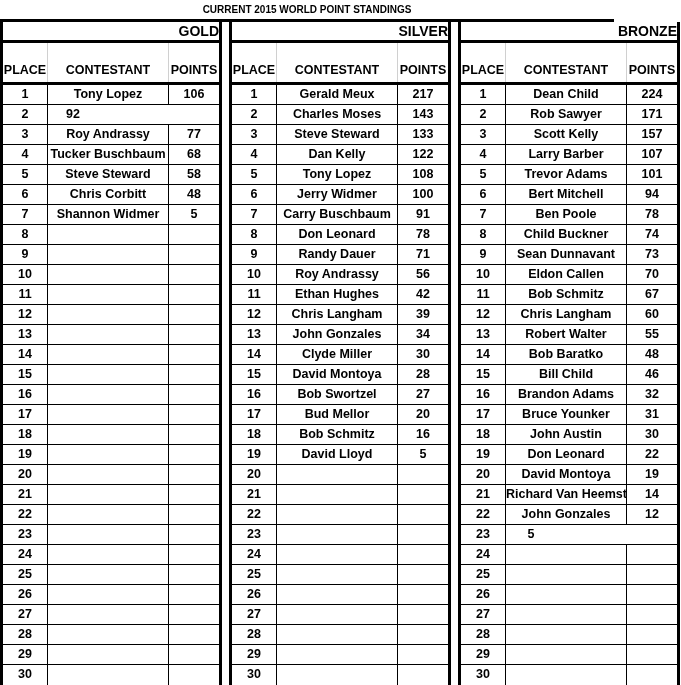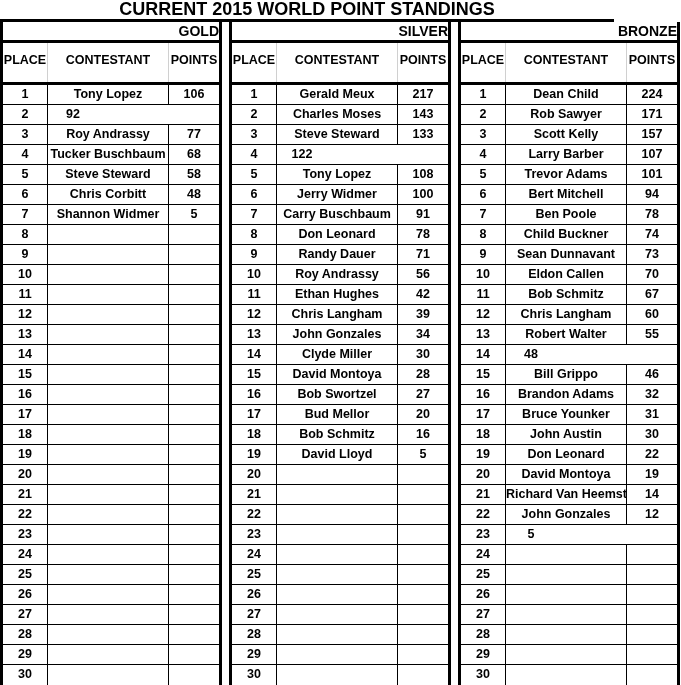--- a/index.html
+++ b/index.html
@@ -9,21 +9,21 @@
     font-weight: 700;
     color: #000;
     width: 681px;
   }
   .page { width: 681px; background: #fff; }
   .title {
     width: 614px;
     height: 22px;
     line-height: 19px;
     text-align: center;
-    font-size: 18px;
+    font-size: 10px;
     border-bottom: 3px solid #000;
     white-space: nowrap;
   }
   .tables {
     display: flex;
     width: 681px;
   }
   .medal-table {
     width: 222px;
     border: 3px solid #000;
@@ -41,21 +41,21 @@
   }
   .col-headers {
     display: flex;
     height: 42px;
     border-bottom: 3px solid #000;
     align-items: flex-end;
   }
   .col-header {
     font-size: 12.5px;
     text-align: center;
-    padding-bottom: 15px;
+    padding-bottom: 5px;
     white-space: nowrap;
     overflow: hidden;
   }
   .col-place-w   { width: 45px; flex: 0 0 auto; }
   .col-name-w    { flex: 1 1 auto; min-width: 0; }
   .col-points-w  { width: 50px; flex: 0 0 auto; }
   .col-headers .col-place-w,
   .col-headers .col-name-w { border-right: 1px solid #d0d0d0; height: 100%; display: flex; align-items: flex-end; justify-content: center; }
   .col-headers .col-points-w { height: 100%; display: flex; align-items: flex-end; justify-content: center; }
   .data-row {
@@ -254,20 +254,21 @@
           <div class="cell col-name-w">Charles Moses</div>
           <div class="cell col-points-w">143</div>
         </div>
         <div class="data-row">
           <div class="cell col-place-w">3</div>
           <div class="cell col-name-w">Steve Steward</div>
           <div class="cell col-points-w">133</div>
         </div>
         <div class="data-row">
           <div class="cell col-place-w">4</div>
+          <div class="cell col-name-w">Dan Kelly</div>
           <div class="cell col-points-w">122</div>
         </div>
         <div class="data-row">
           <div class="cell col-place-w">5</div>
           <div class="cell col-name-w">Tony Lopez</div>
           <div class="cell col-points-w">108</div>
         </div>
         <div class="data-row">
           <div class="cell col-place-w">6</div>
           <div class="cell col-name-w">Jerry Widmer</div>
@@ -461,25 +462,26 @@
           <div class="cell col-name-w">Chris Langham</div>
           <div class="cell col-points-w">60</div>
         </div>
         <div class="data-row">
           <div class="cell col-place-w">13</div>
           <div class="cell col-name-w">Robert Walter</div>
           <div class="cell col-points-w">55</div>
         </div>
         <div class="data-row">
           <div class="cell col-place-w">14</div>
+          <div class="cell col-name-w">Bob Baratko</div>
           <div class="cell col-points-w">48</div>
         </div>
         <div class="data-row">
           <div class="cell col-place-w">15</div>
-          <div class="cell col-name-w">Bill Grippo</div>
+          <div class="cell col-name-w">Bill Child</div>
           <div class="cell col-points-w">46</div>
         </div>
         <div class="data-row">
           <div class="cell col-place-w">16</div>
           <div class="cell col-name-w">Brandon Adams</div>
           <div class="cell col-points-w">32</div>
         </div>
         <div class="data-row">
           <div class="cell col-place-w">17</div>
           <div class="cell col-name-w">Bruce Younker</div>

